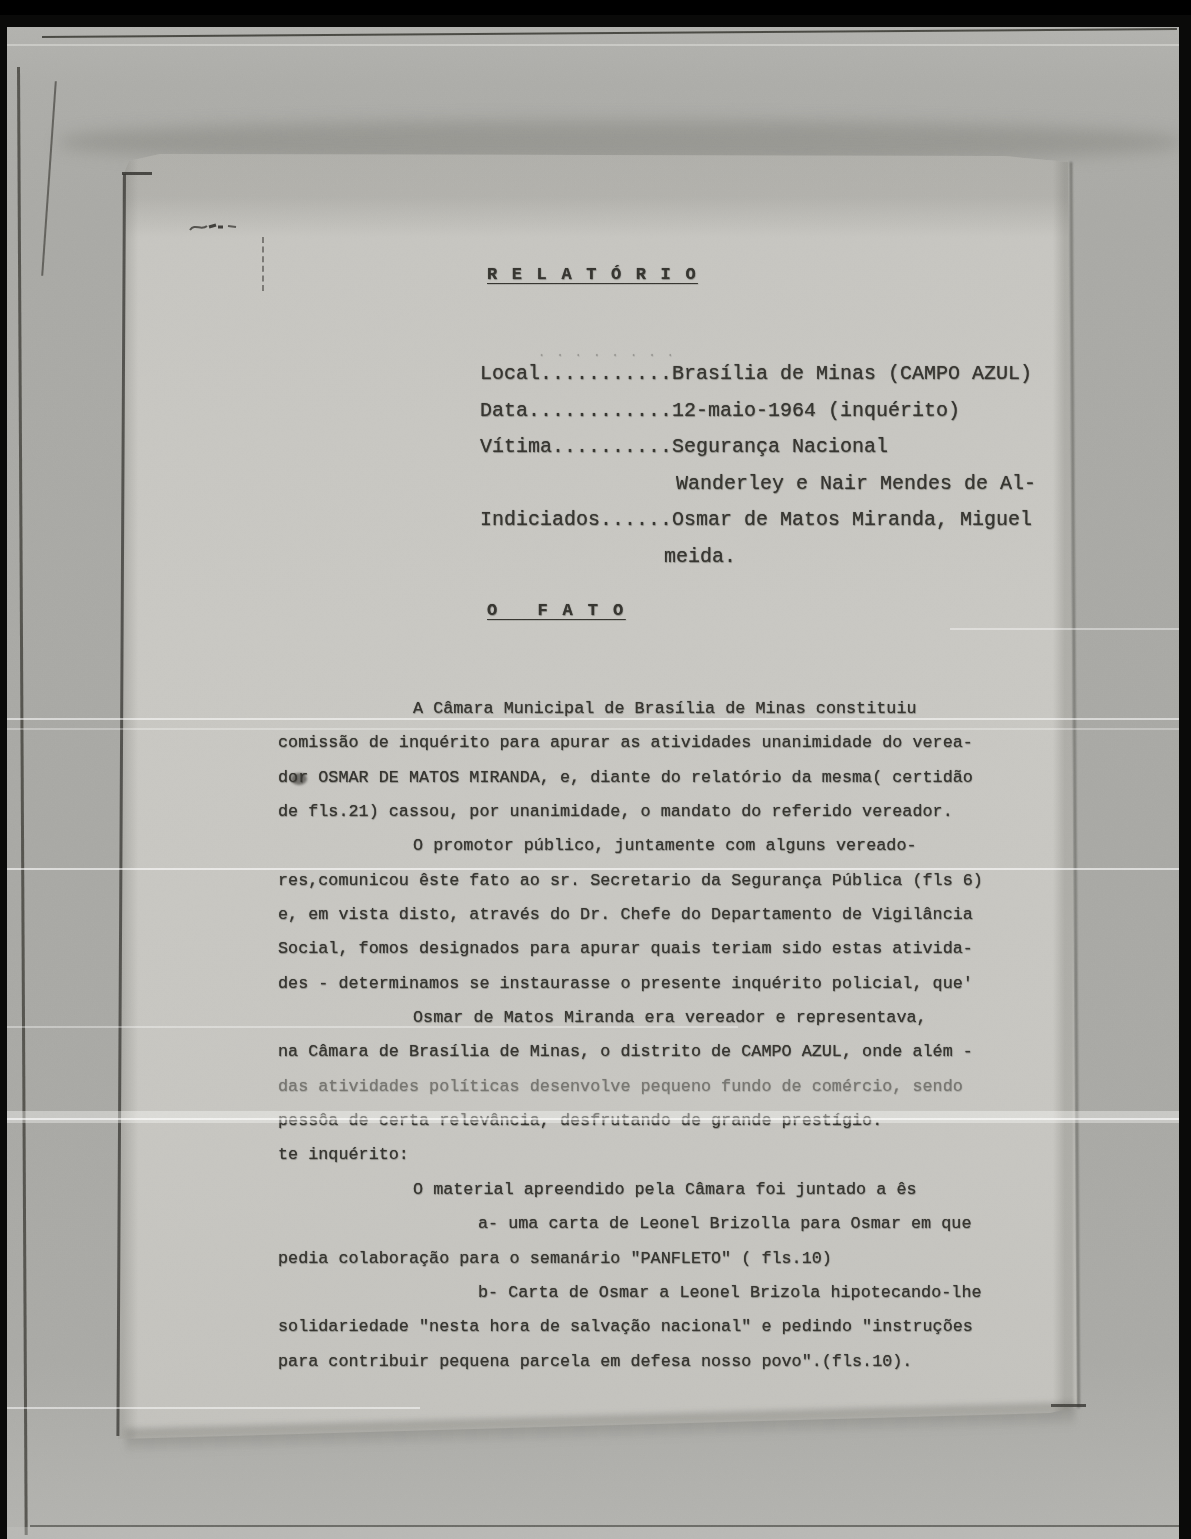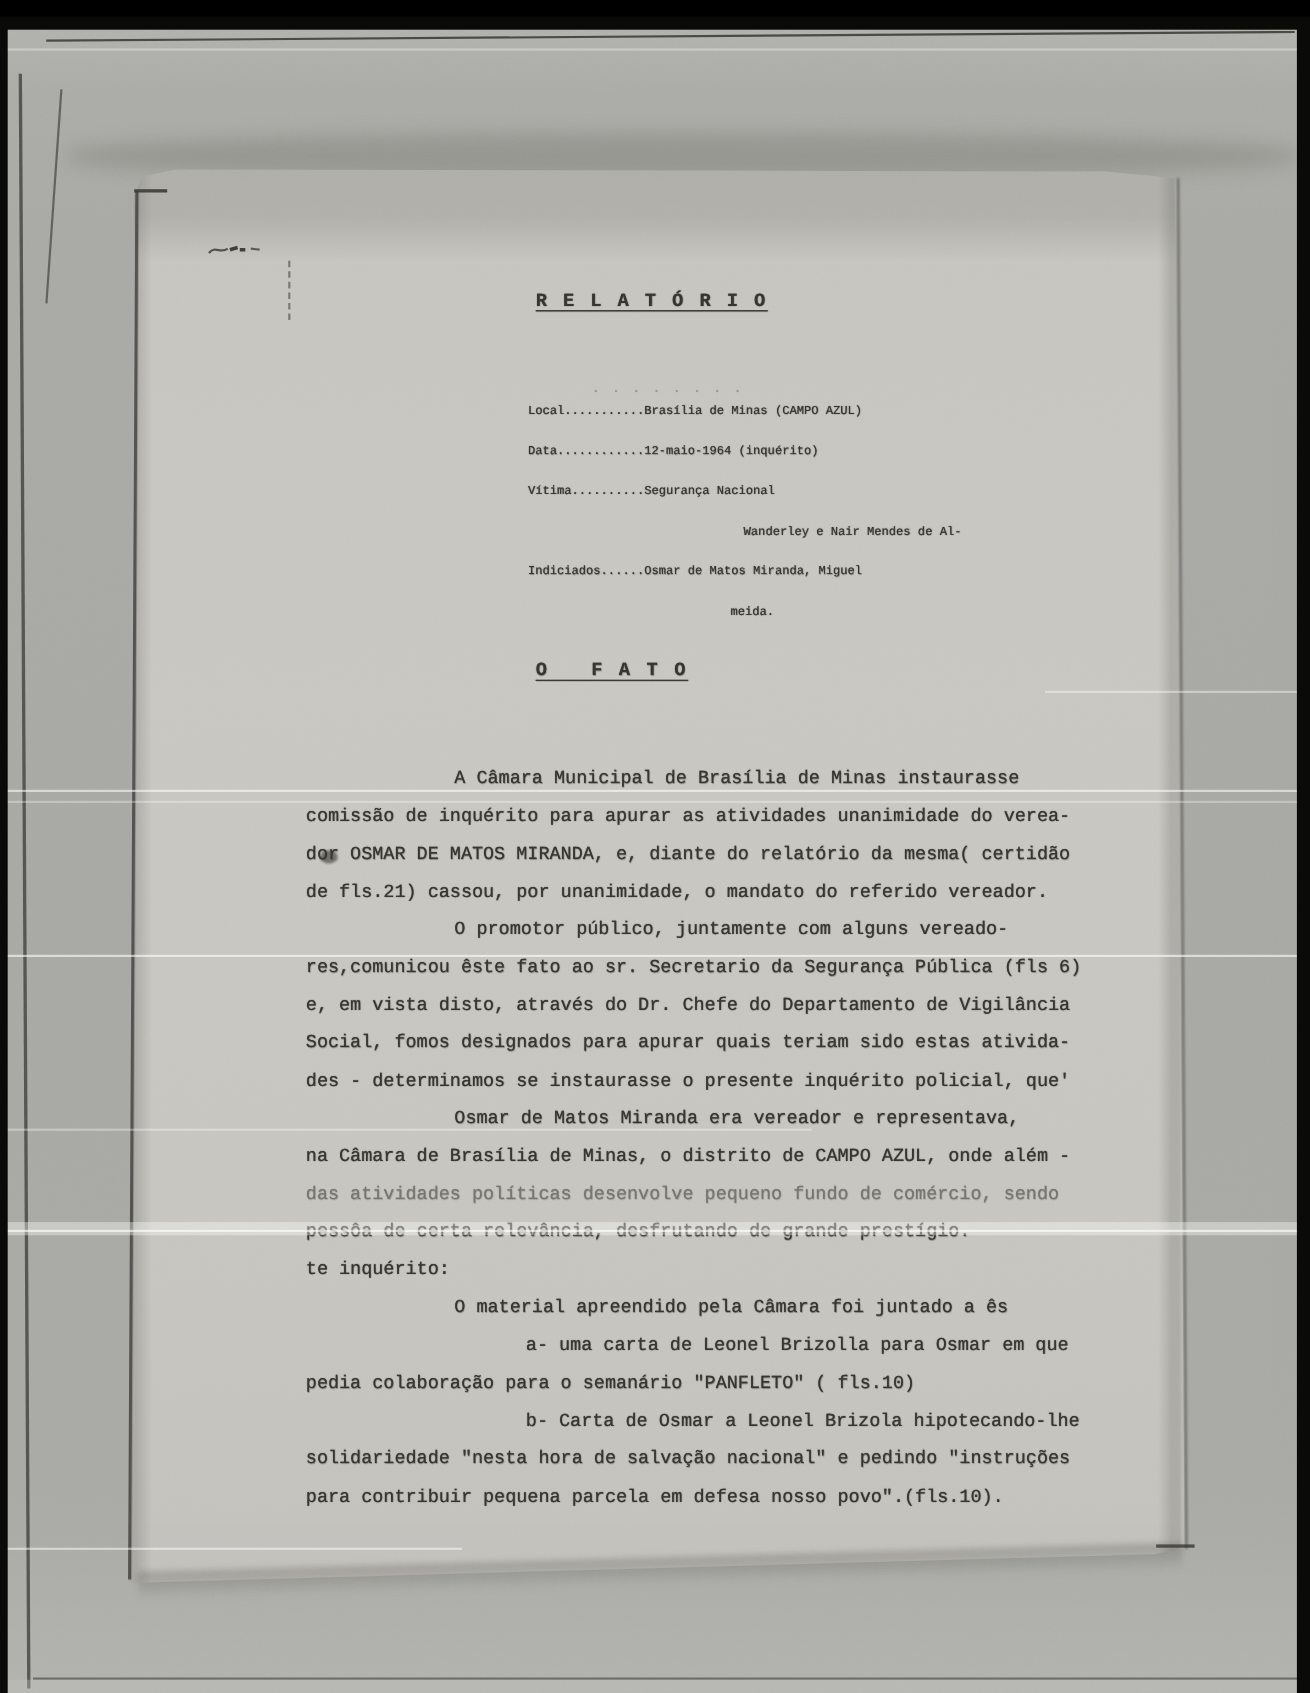--- a/index.html
+++ b/index.html
@@ -35,21 +35,21 @@
   .corner-foot{left:1051px;top:1389px;width:35px;height:2.5px;background:#34332f;opacity:.8;filter:blur(.4px);}
   .shadow-bottom{position:absolute;left:125px;top:1414px;width:950px;height:26px;filter:blur(3px);
     background:linear-gradient(180deg,rgba(70,70,64,.30),rgba(70,70,64,0));
     transform:rotate(-1.6deg);transform-origin:left top;}
   
   .textlayer{position:absolute;inset:0;color:var(--ink,#34332e);filter:blur(.28px);}
   .textlayer *{text-shadow:0 0 1px rgba(46,45,40,.75),.5px .5px .8px rgba(46,45,40,.35);}
   .title{position:absolute;left:487px;top:250px;font-size:17px;font-weight:bold;letter-spacing:2.2px;
     text-decoration:underline;text-underline-offset:4px;white-space:pre;}
   .faintdots{position:absolute;left:538px;top:331px;font-size:12px;letter-spacing:2px;opacity:.32;white-space:pre;}
-  .header{position:absolute;left:480px;top:341px;font-size:11px;line-height:36.6px;}
+  .header{position:absolute;left:480px;top:341px;font-size:20px;line-height:36.6px;}
   .fato{position:absolute;left:487px;top:586px;font-size:17px;font-weight:bold;letter-spacing:2.4px;
     text-decoration:underline;text-underline-offset:4px;white-space:pre;}
   .bodytext{position:absolute;left:278px;top:677px;font-size:16.8px;line-height:34.35px;width:790px;}
   .line{white-space:pre;}
   .indent{padding-left:135px;}
   .item{padding-left:200px;}
   .cont{padding-left:196px;}
   .cont2{padding-left:184px;}
   .faded{opacity:.55;filter:blur(.4px);}
   
@@ -108,21 +108,21 @@
     <div class="header" id="headerLines">
         <div class="line">Local...........Brasília de Minas (CAMPO AZUL)</div>
         <div class="line">Data............12-maio-1964 (inquérito)</div>
         <div class="line">Vítima..........Segurança Nacional</div>
         <div class="line cont">Wanderley e Nair Mendes de Al-</div>
         <div class="line">Indiciados......Osmar de Matos Miranda, Miguel</div>
         <div class="line cont2">meida.</div>
       </div>
     <div class="fato">O   F A T O</div>
     <div class="bodytext" id="bodyLines">
-        <div class="line indent">A Câmara Municipal de Brasília de Minas instaurasse</div>
+        <div class="line indent">A Câmara Municipal de Brasília de Minas constituiu</div>
         <div class="line">comissão de inquérito para apurar as atividades unanimidade do verea-</div>
         <div class="line">dor OSMAR DE MATOS MIRANDA, e, diante do relatório da mesma( certidão</div>
         <div class="line">de fls.21) cassou, por unanimidade, o mandato do referido vereador.</div>
         <div class="line indent">O promotor público, juntamente com alguns vereado-</div>
         <div class="line">res,comunicou êste fato ao sr. Secretario da Segurança Pública (fls 6)</div>
         <div class="line">e, em vista disto, através do Dr. Chefe do Departamento de Vigilância</div>
         <div class="line">Social, fomos designados para apurar quais teriam sido estas ativida-</div>
         <div class="line">des - determinamos se instaurasse o presente inquérito policial, que'</div>
         <div class="line indent">Osmar de Matos Miranda era vereador e representava,</div>
         <div class="line">na Câmara de Brasília de Minas, o distrito de CAMPO AZUL, onde além -</div>

